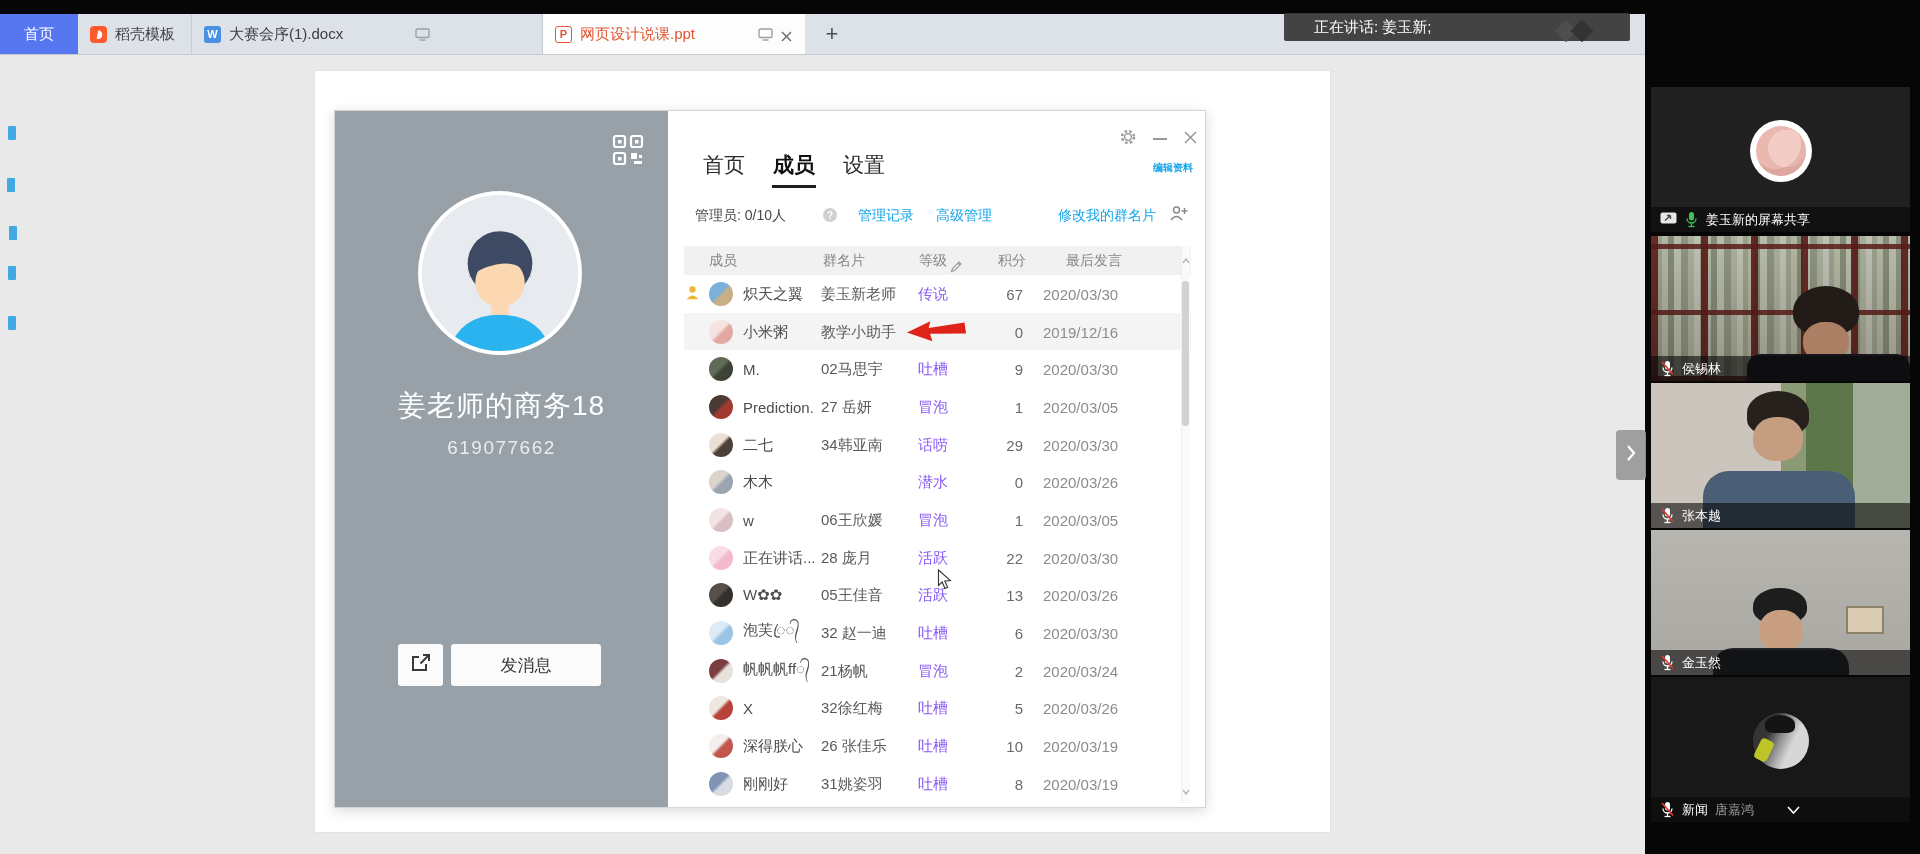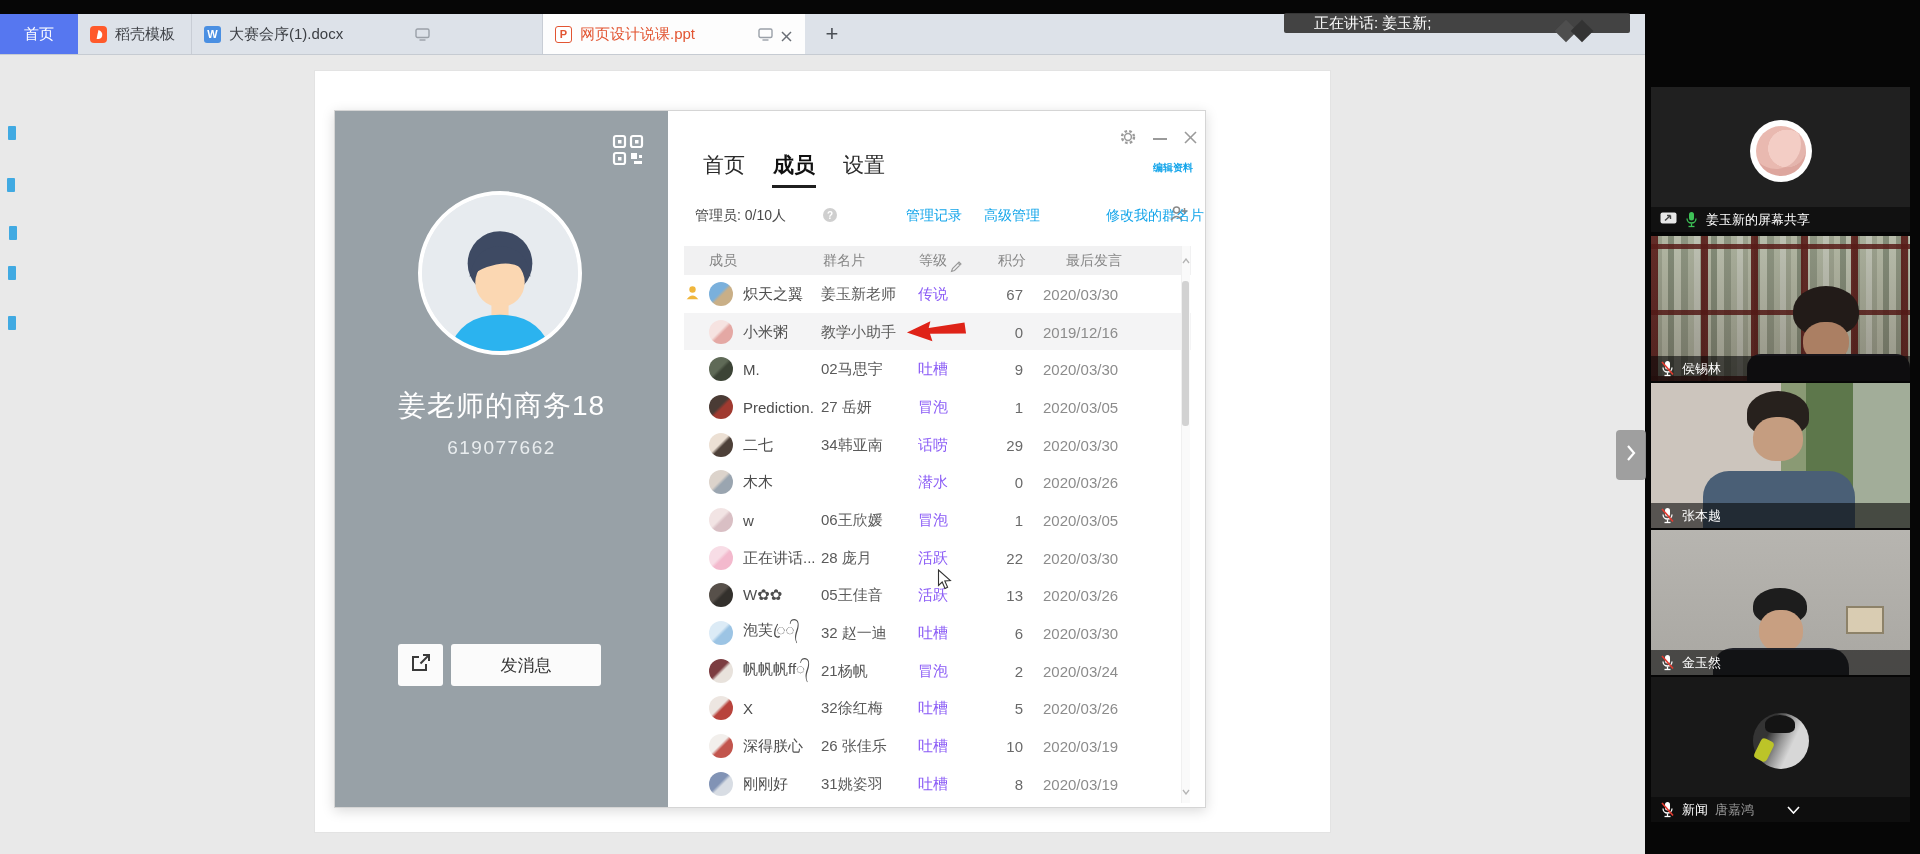--- a/index.html
+++ b/index.html
@@ -44,21 +44,21 @@
   .win-controls{position:absolute;top:18px;right:8px;display:flex;gap:17px;align-items:center;}
   .minus-ic{width:14px;height:2px;background:#9a9a9a;}
   .qtabs{position:absolute;left:35px;top:40px;display:flex;gap:28px;font-size:21px;color:#2b2b2b;}
   .qtab{position:relative;cursor:default;}
   .qtab.active{font-weight:bold;color:#111;}
   .qtab.active::after{content:'';position:absolute;left:-1px;right:-1px;bottom:-9px;height:3px;background:#1f1f1f;}
   .edit-link{position:absolute;top:50px;right:12px;font-size:10px;font-weight:bold;color:#14a5ea;}
   .adm{position:absolute;top:96px;font-size:14px;}
   .adm-label{left:27px;color:#4a4a4a;}
   .q-ic{position:absolute;left:155px;top:97px;width:14px;height:14px;border-radius:50%;background:#cfcfcf;color:#fff;font-size:10px;font-weight:bold;display:flex;align-items:center;justify-content:center;}
-  .lnk{color:#14a5ea;margin-left:48px;}
+  .lnk{color:#14a5ea;}
   .lnk1{left:190px;} .lnk2{left:268px;} .lnk3{left:390px;}
   .addp-ic{position:absolute;left:502px;top:94px;}
 
   .thead{position:absolute;left:16px;top:135px;width:507px;height:29px;background:#f1f1f2;font-size:14px;color:#858585;}
   .thead span{position:absolute;line-height:29px;}
   .h0{left:25px;} .h1{left:139px;} .h2{left:235px;} .h3{left:314px;} .h4{left:382px;}
   .pencil-ic{position:absolute;left:266px;top:8px;}
   .rows{position:absolute;left:16px;top:164px;width:507px;height:528px;overflow:hidden;}
   .mrow{position:relative;height:37.7px;font-size:15px;}
   .mrow.sel{background:#f4f4f5;}
@@ -73,21 +73,21 @@
 
   .sbar-track{position:absolute;left:513px;top:135px;bottom:4px;width:9px;background:#fafafa;border-left:1px solid #f0f0f0;}
   .sbar-thumb{position:absolute;left:514px;top:170px;width:7px;height:145px;background:#d2d2d2;border-radius:3px;}
   .sbar-up{position:absolute;left:514px;top:139px;}
   .sbar-down{position:absolute;left:514px;bottom:8px;}
 
   .red-arrow{position:absolute;left:238px;top:208px;transform:rotate(-3deg);}
   .cursor{position:absolute;left:269px;top:458px;}
 
   
-  .toast{position:absolute;left:1284px;top:13px;width:346px;height:20px;background:rgba(58,58,58,.95);border-radius:2px;display:flex;align-items:center;color:#fff;font-size:15px;padding-left:30px;}
+  .toast{position:absolute;left:1284px;top:13px;width:346px;height:28px;background:rgba(58,58,58,.95);border-radius:2px;display:flex;align-items:center;color:#fff;font-size:15px;padding-left:30px;}
   .toast-logo{position:absolute;right:28px;top:8px;width:50px;height:20px;}
   .diam{position:absolute;width:16px;height:16px;transform:rotate(45deg);}
   .d1{left:6px;top:2px;background:#4e4e4e;}
   .d2{left:22px;top:2px;background:#333;}
 
   
   .sidebar{position:absolute;left:1645px;top:0;width:275px;height:854px;background:#060606;}
   .tile{position:absolute;left:6px;width:259px;height:145px;overflow:hidden;background:#1c1c1c;}
   .scene{position:absolute;inset:0;overflow:hidden;}
   .scene .p1,.scene .p2,.scene .p3{position:absolute;}

